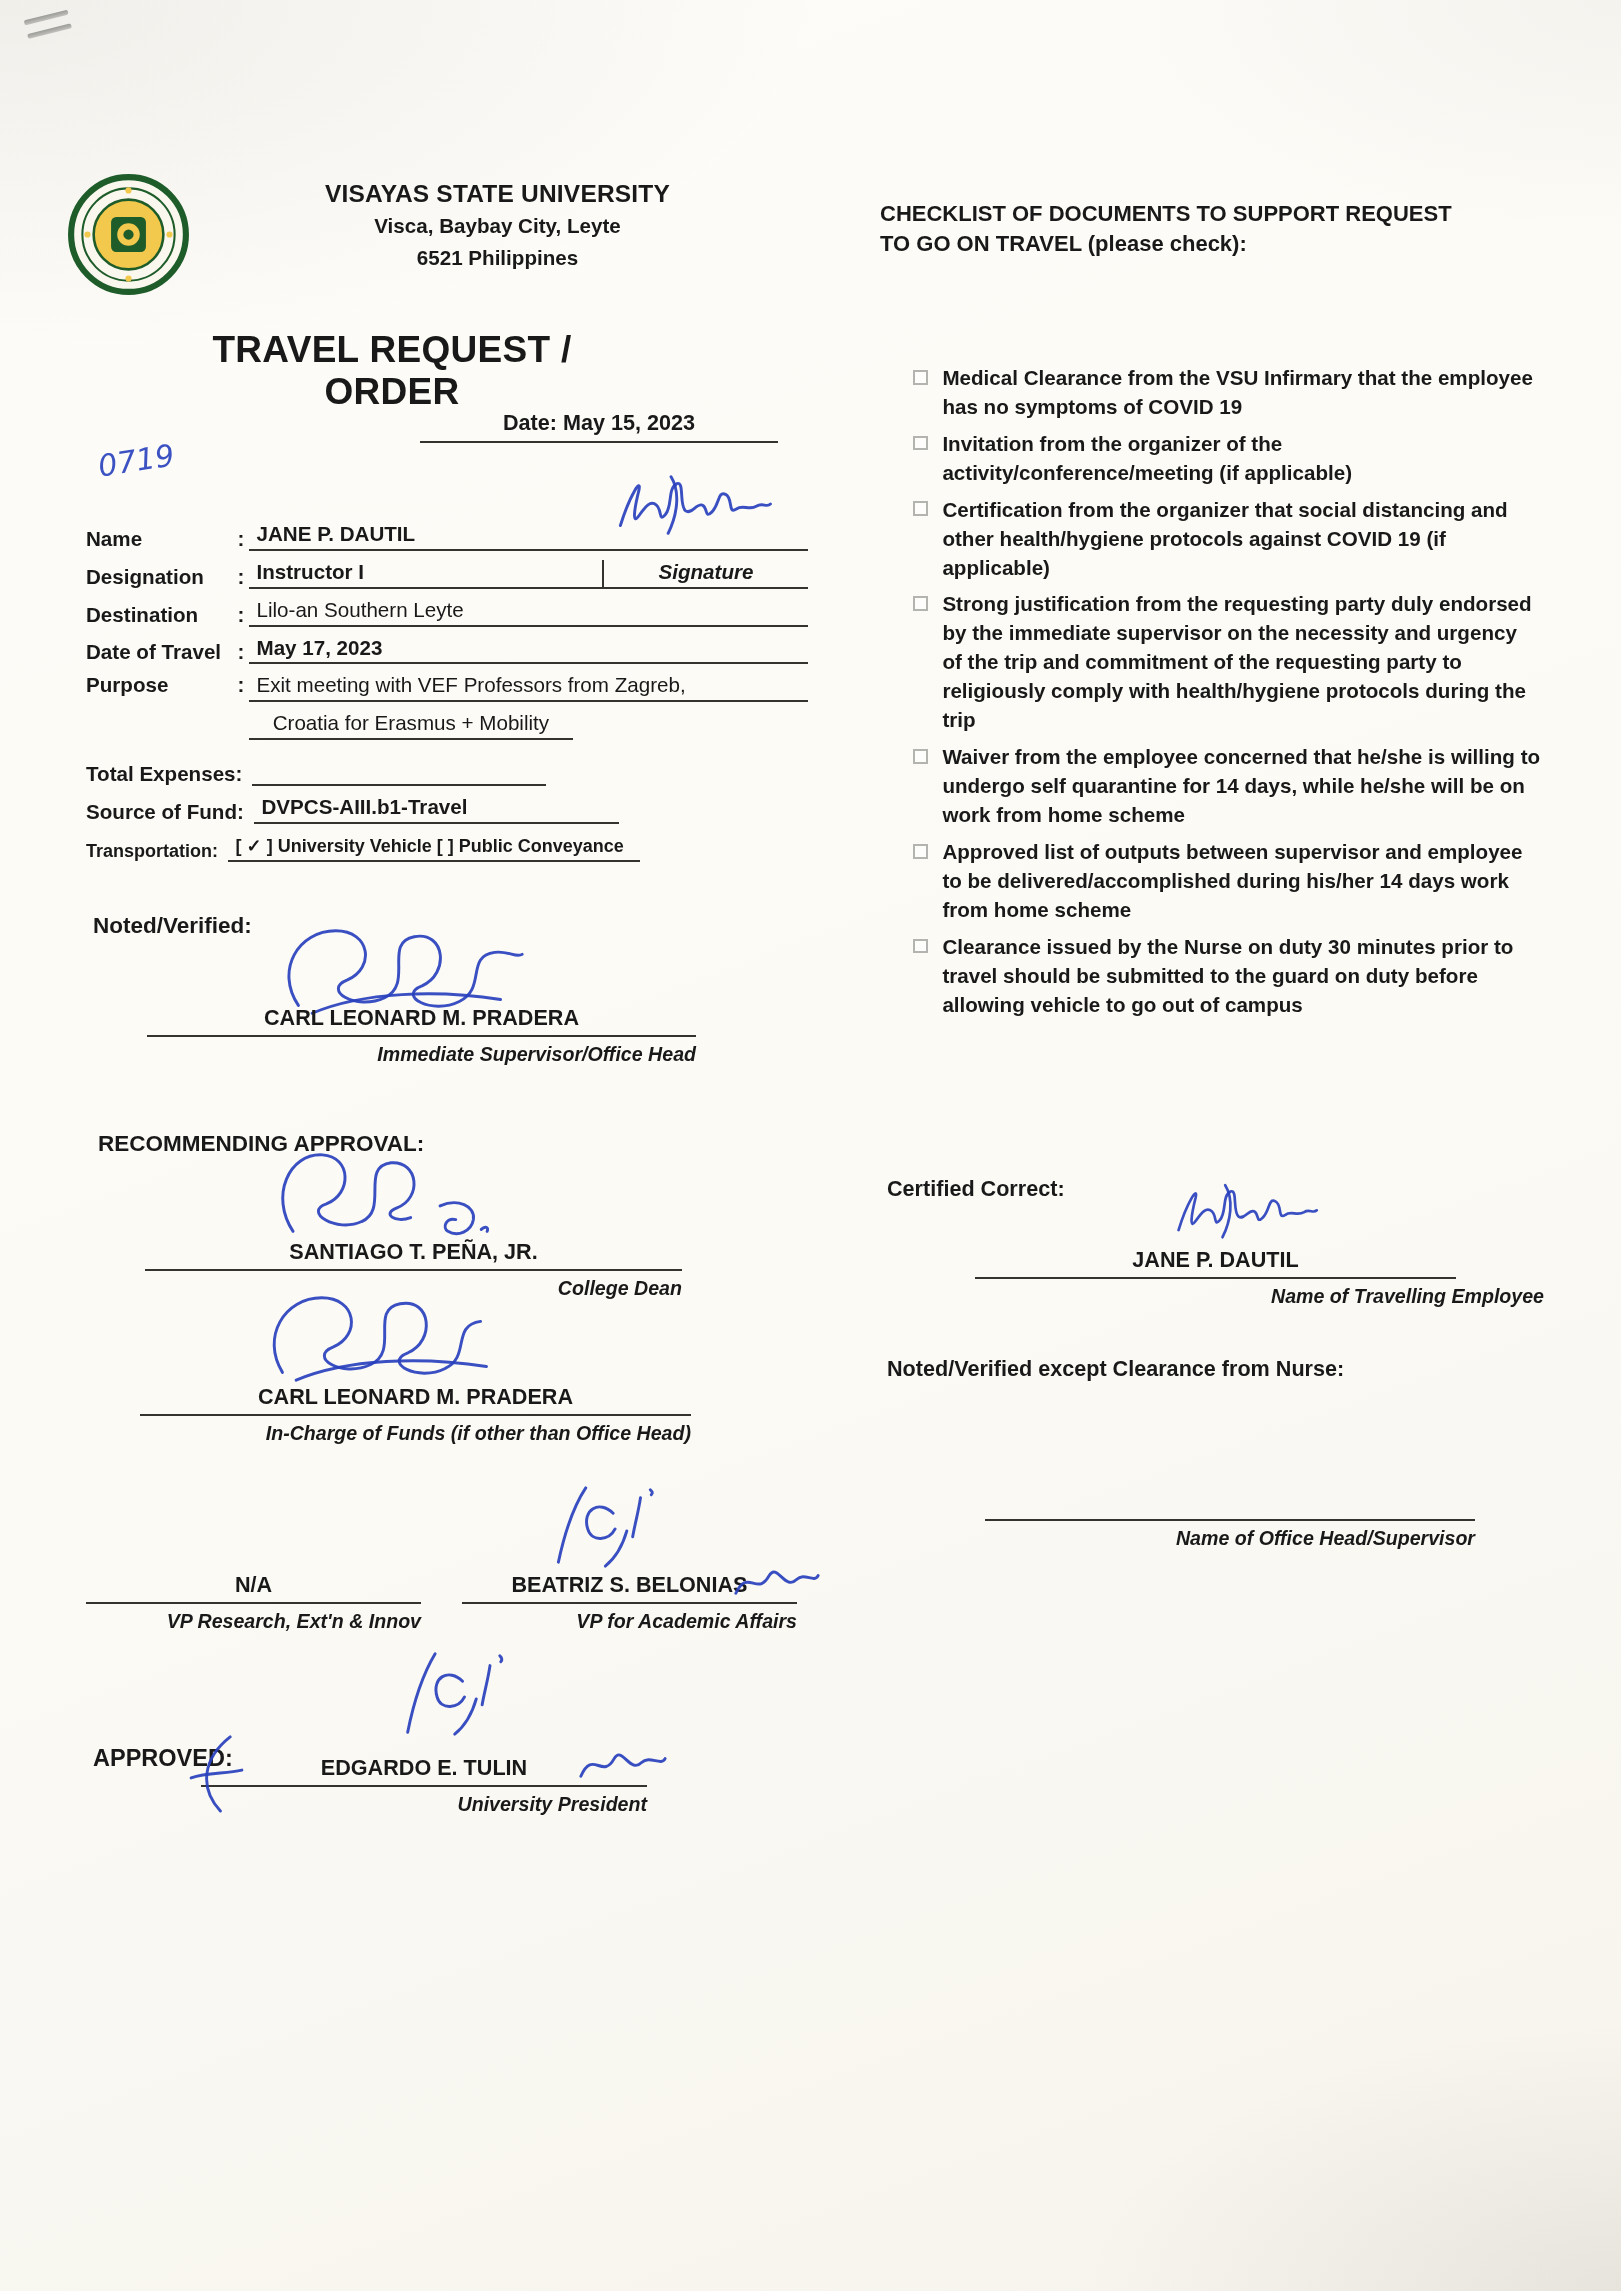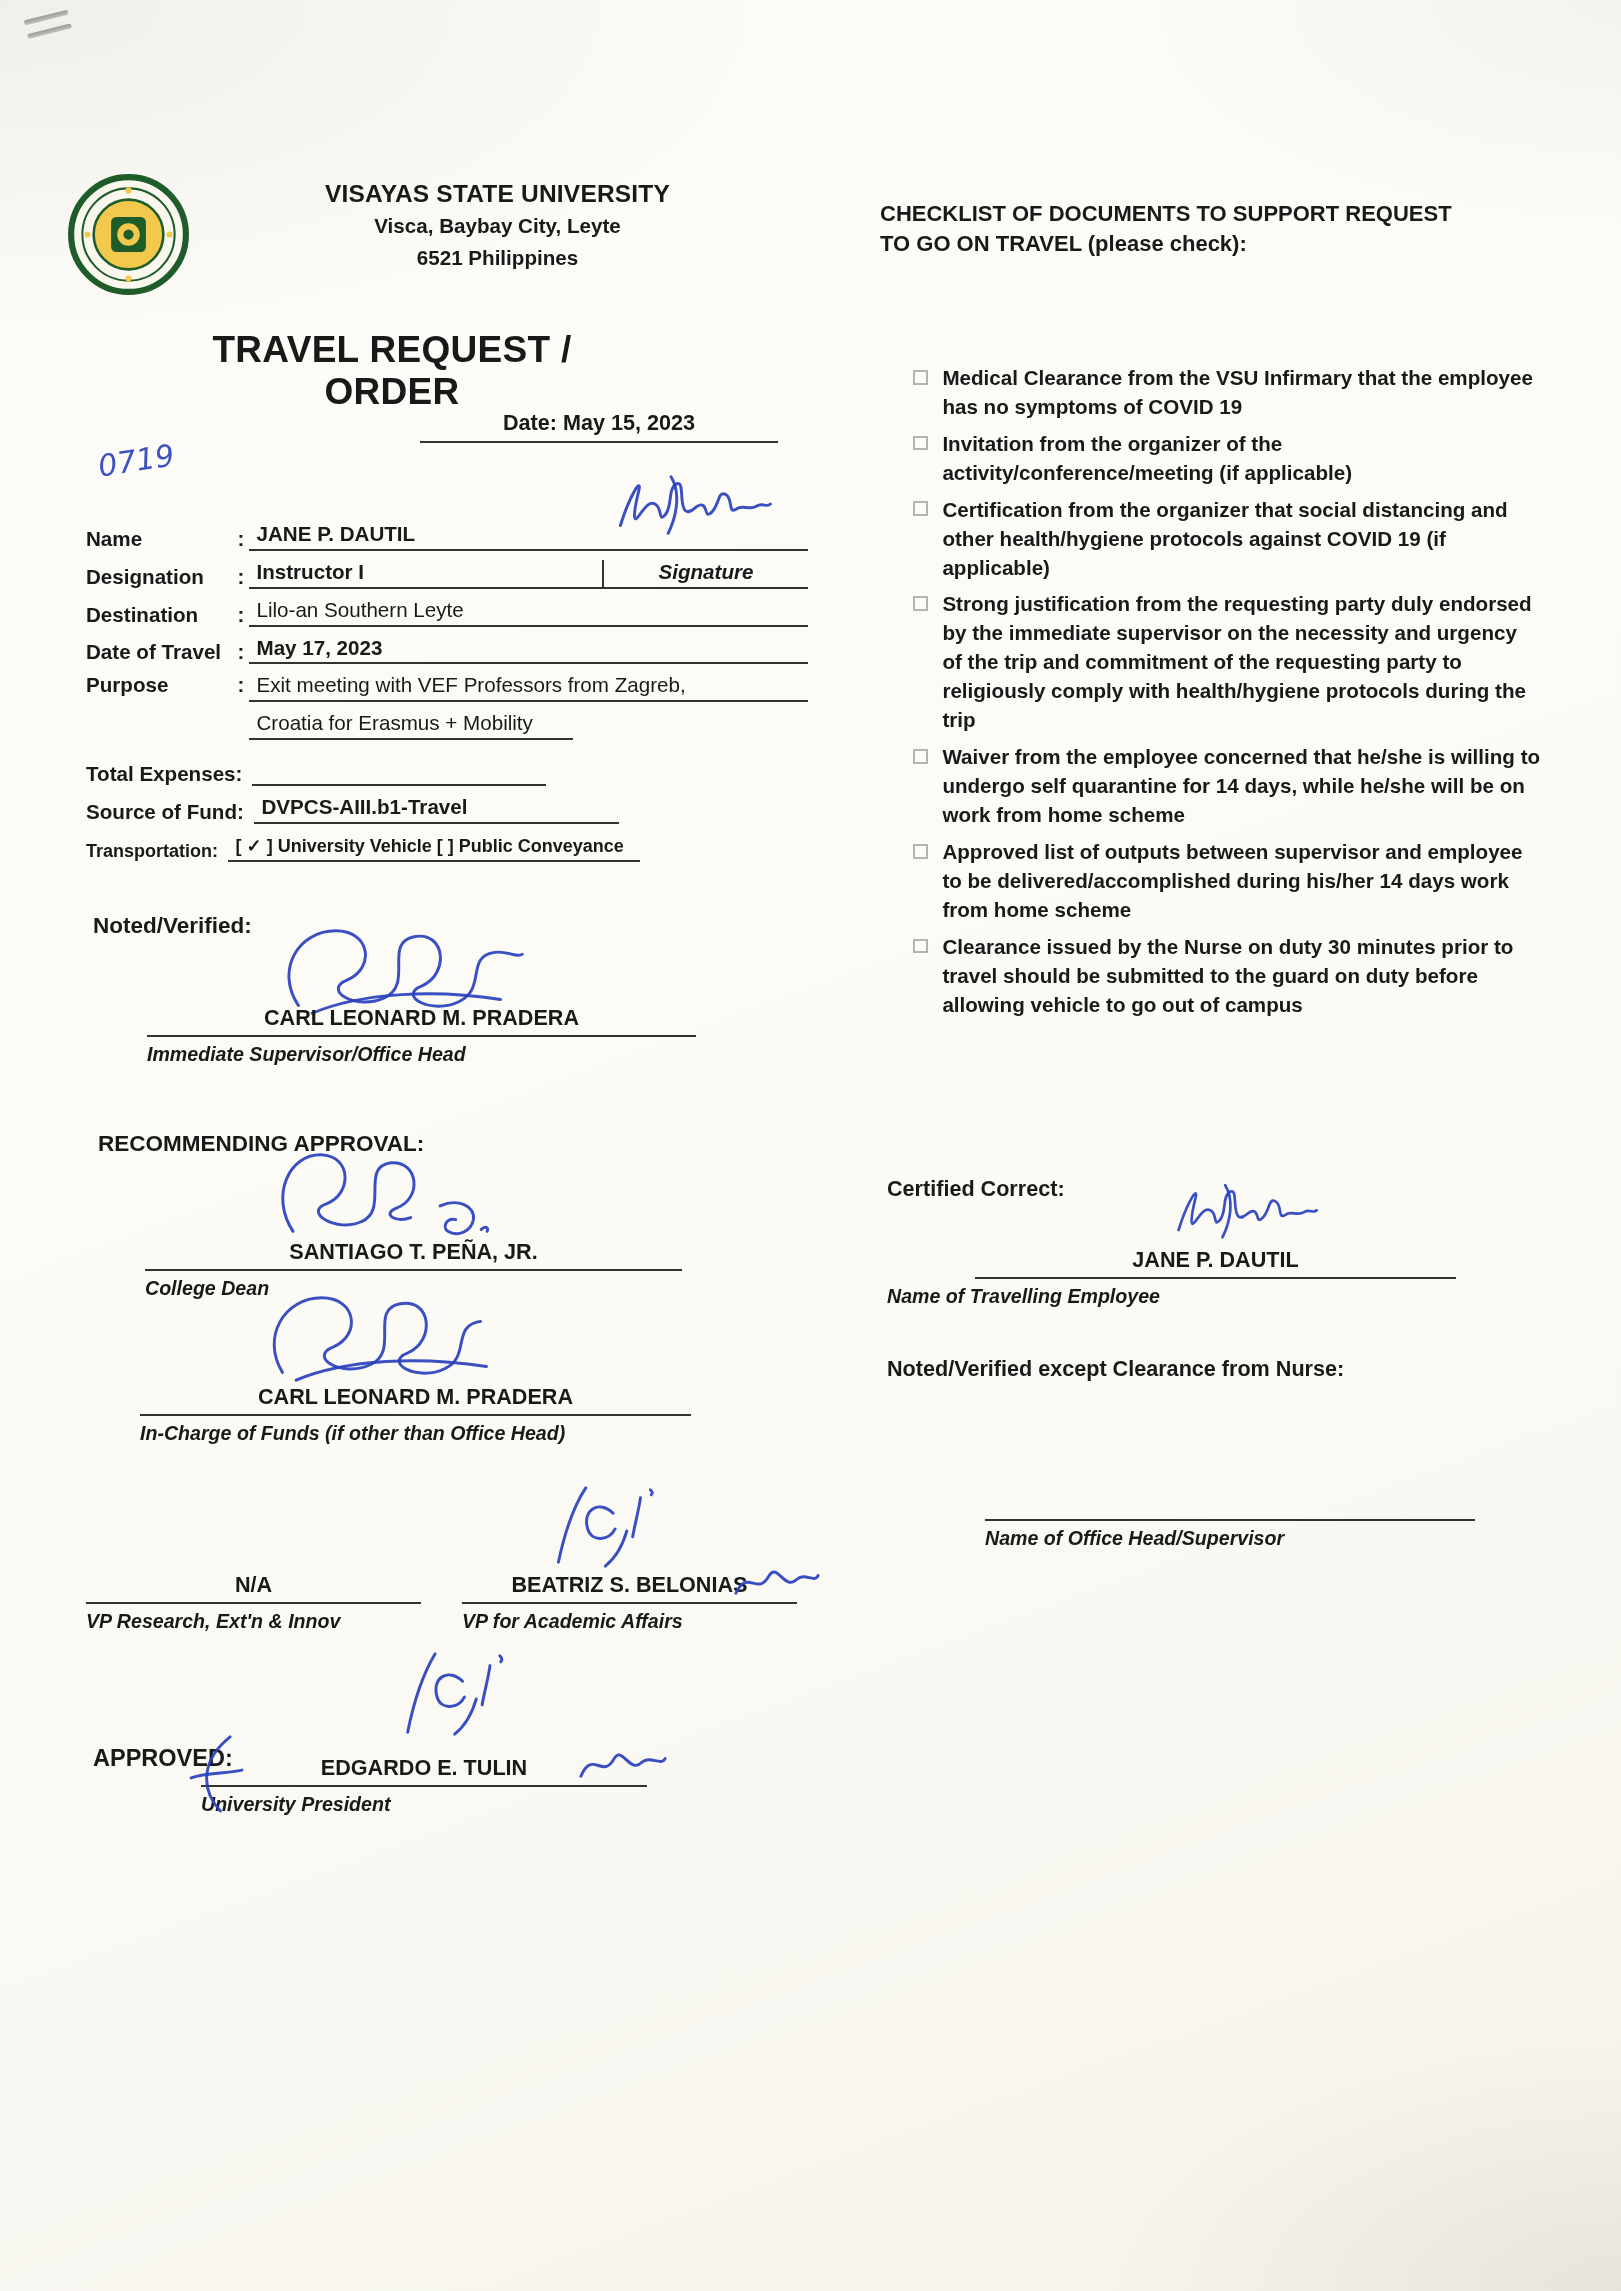--- a/index.html
+++ b/index.html
@@ -34,32 +34,32 @@
   .frow .lbl { width:147px; flex:none; }
   .frow .colon { width:15.7px; flex:none; text-align:center; }
   .frow .val { flex:1; border-bottom:2px solid #35332d; padding:0 7.8px 2.9px; }
   .val.reg { font-weight:400; }
   .val.split { display:flex; padding:0; align-items:flex-end; }
   .val-left { flex:1; padding:0 7.8px 2.9px; }
   .sig-cell { width:206px; border-left:2px solid #35332d; text-align:center; font-style:italic; padding:0 0 2.9px; }
   .prow { align-items:flex-start; }
   .purpose-val { flex:1; font-weight:400; border-bottom:none !important; padding:0 !important; }
   .pline { border-bottom:2px solid #35332d; padding:0 7.8px 2.9px; margin-bottom:8.8px; }
-  .pline2 { width:58%; }
+  .pline2 { width:58%;text-align:center; }
   .frow .lbl2 { flex:none; margin-right:9.8px; }
   .val.w1 { flex:none; width:294px; }
   .val.w2 { flex:none; width:365px; }
   .trans { font-size:18px; }
   .val.fit { flex:none; width:auto; padding-right:15.7px; }
 
   
   .sec-label { position:absolute; font-weight:700; font-size:22.5px; }
   .sig-block { position:absolute; }
   .sig-name { position:relative; border-bottom:2px solid #35332d; text-align:center; font-weight:700; font-size:21.6px; padding-bottom:3.9px; }
-  .sig-role { text-align:left; font-style:italic; font-weight:700; font-size:19.6px; margin-top:5.9px; }
+  .sig-role { text-align:right; font-style:italic; font-weight:700; font-size:19.6px; margin-top:5.9px; }
   .ink { position:absolute; pointer-events:none; }
   .ink path { fill:none; stroke:#2840bd; stroke-width:3; stroke-linecap:round; stroke-linejoin:round; opacity:.92; }
   #sup-block   { left:147px; top:929px;  width:549px; }
   #sup-block .sig-name { margin-top:76px; }
   #dean-block  { left:145px; top:1145px; width:537px; }
   #dean-block .sig-name { margin-top:94px; }
   #funds-block { left:140px; top:1286px; width:551px; }
   #funds-block .sig-name { margin-top:98px; }
   #vp-row { position:absolute; left:86px; top:1482px; width:711px; display:flex; gap:41px; }
   .vp-block { position:relative; flex:1; }

